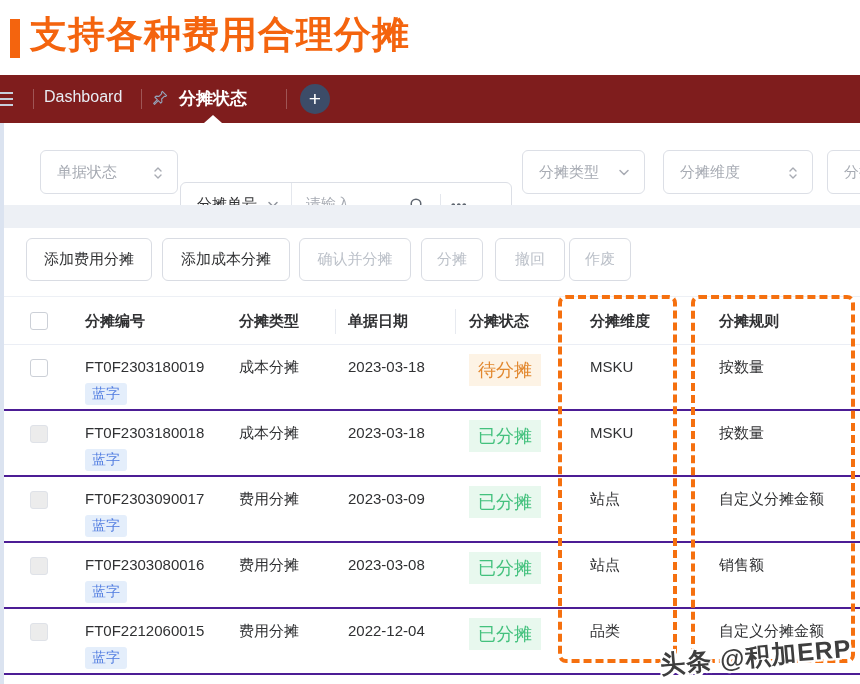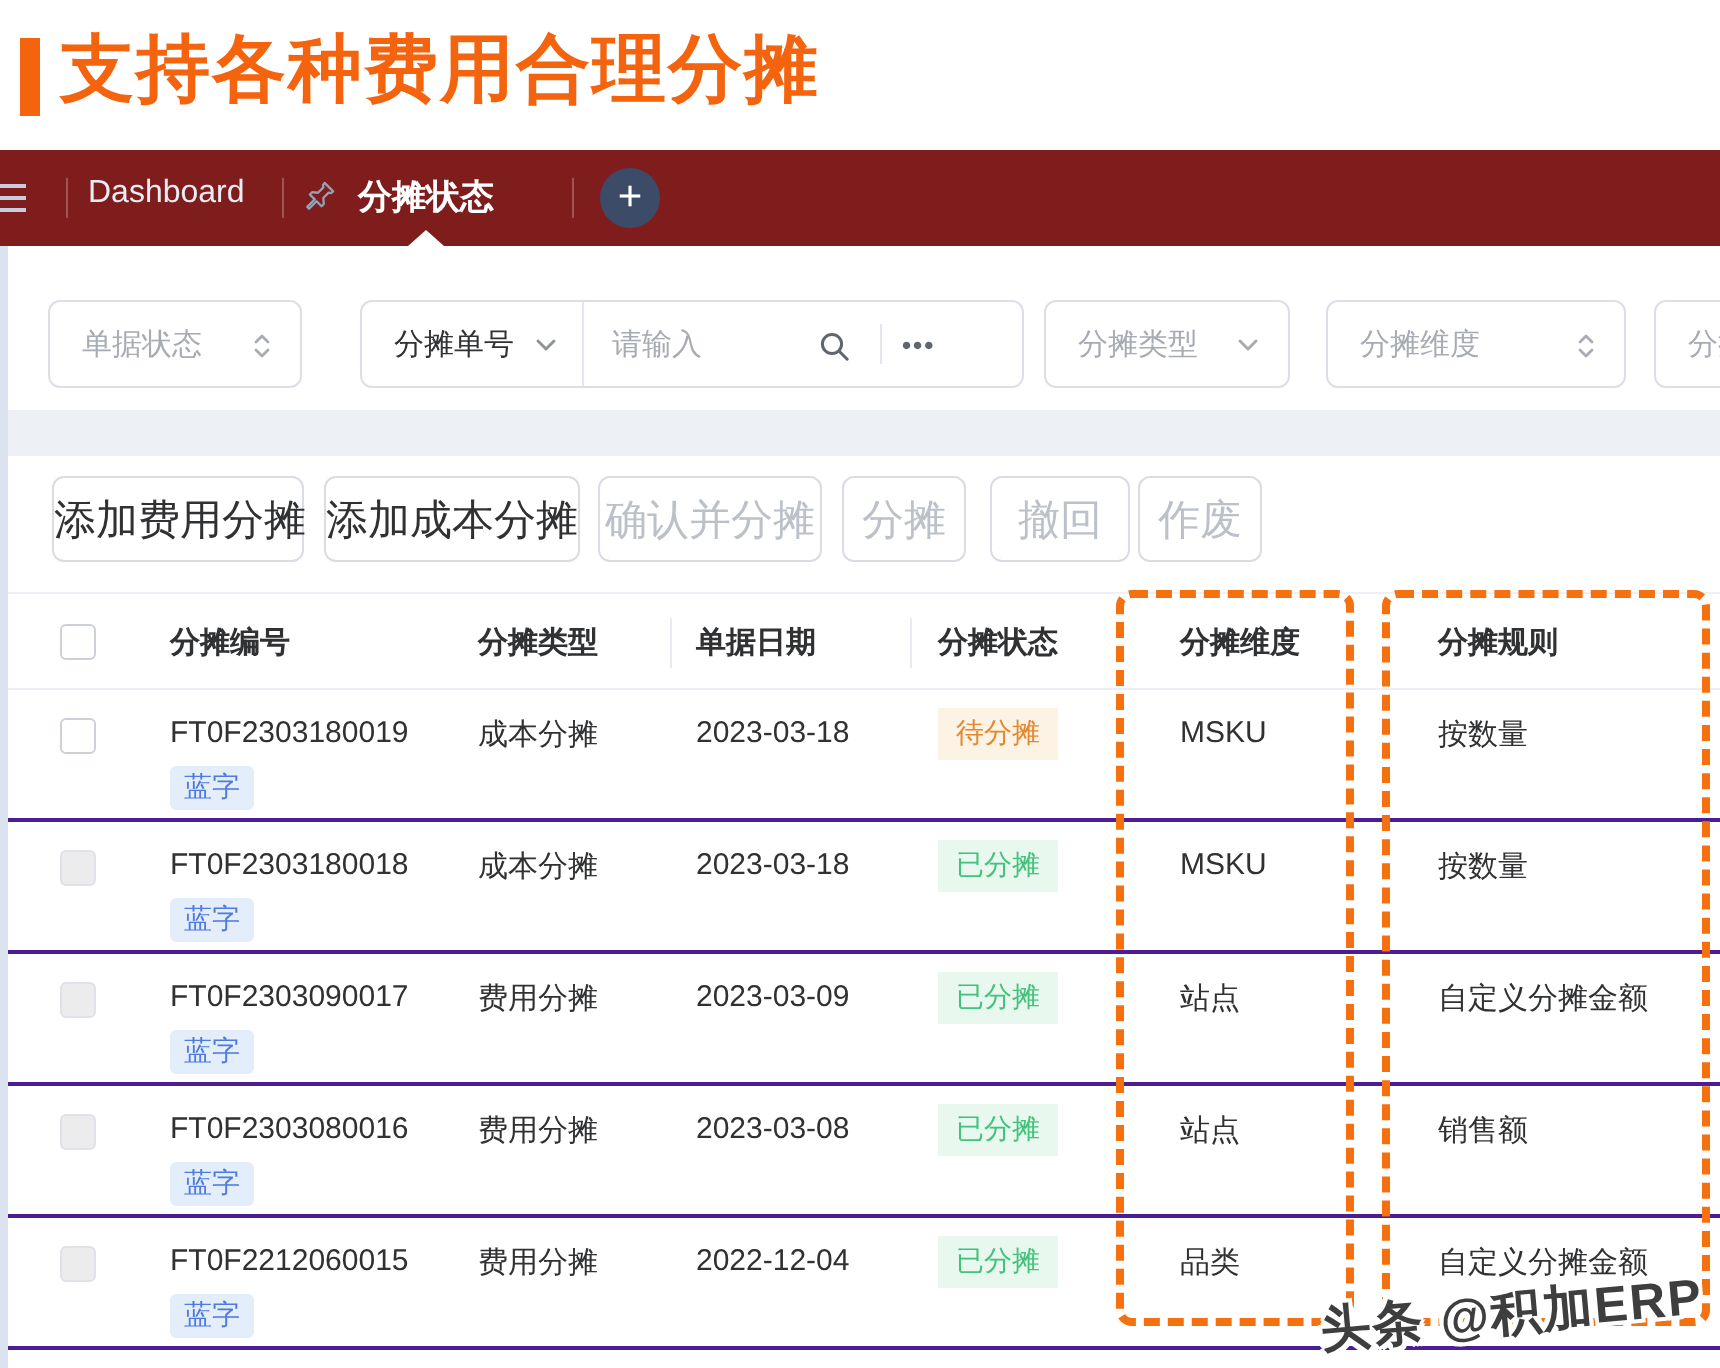--- a/index.html
+++ b/index.html
@@ -27,36 +27,36 @@
 
   
   .left-strip { position:absolute; left:0; top:123px; width:4px; height:561px; background:#dbe3f0; }
   .grey-band { position:absolute; left:4px; top:205px; width:856px; height:23px; background:#edf0f5; }
 
   
   .fbox { position:absolute; top:150px; height:44px; background:#fff; border:1px solid #dcdfe6;
     border-radius:6px; display:flex; align-items:center; font-size:15px; color:#a7abb3; }
   .fbox .flabel { padding-left:16px; white-space:nowrap; }
   .fbox .flabel.dark { color:#303133; }
-  .f-status { left:24px; width:127px;font-family:Liberation Mono, monospace; }
-  .f-combo  { left:180px; width:332px; color:#303133; }
+  .f-status { left:40px; width:138px;font-family:Liberation Mono, monospace; }
+  .f-combo  { left:180px; width:332px; color:#303133;margin-top:32px; }
   .f-type   { left:522px; width:123px; }
   .f-dim    { left:663px; width:150px; }
   .f-partial{ left:827px; width:120px; }
   .caret-abs { position:absolute; right:14px; top:14px; }
   .combo-caret { margin-left:10px; margin-top:2px; }
   .vsep { width:1px; height:42px; background:#e4e7ed; margin-left:12px; }
   .vsep.short { height:20px; margin-left:14px; }
   .placeholder { color:#a7abb3; padding-left:14px; white-space:nowrap; }
   .search-icon { margin-left:58px; margin-top:3px; }
   .more-dots { padding:0 12px 0 10px; font-size:13px; letter-spacing:1px; color:#5f6670; font-weight:700; }
 
   
   .abtn { position:absolute; top:238px; height:43px; background:#fff; border:1px solid #d9dce3;
-    border-radius:6px; font-size:21px; color:#303133; text-align:center;
+    border-radius:6px; font-size:15px; color:#303133; text-align:center;
     font-family:Liberation Sans, sans-serif; white-space:nowrap; }
   .abtn.disabled { color:#bcc1c9; }
   .ab0 { left:26px;  width:126px; }
   .ab1 { left:162px; width:128px; }
   .ab2 { left:299px; width:112px; }
   .ab3 { left:421px; width:62px; }
   .ab4 { left:495px; width:70px; }
   .ab5 { left:569px; width:62px; }
 
   
@@ -69,21 +69,21 @@
   .cb.disabled { background:#ececec; border-color:#dfe2e8; }
   .thead .cb { top:15px; }
 
   .trow { position:absolute; left:4px; width:856px; height:66px; border-bottom:2px solid #4c1d95; background:#fff; }
   .trow .cb { top:14px; }
   .td { position:absolute; top:13px; font-size:15px; color:#303133; white-space:nowrap; }
   .c-id   { left:81px; } .c-type { left:235px; } .c-date { left:344px; }
   .c-stat { left:465px; top:9px; } .c-dim { left:586px; } .c-rule { left:715px; }
   .tag-badge { position:absolute; left:81px; top:38px; font-size:14px; color:#4f7be0;
     background:#e4eefb; padding:2px 7px; border-radius:3px; }
-  .status-badge { display:inline-block; font-size:14px; padding:4px 9px; border-radius:0; }
+  .status-badge { display:inline-block; font-size:18px; padding:4px 9px; border-radius:0; }
   .status-badge.pending { color:#e2882f; background:#fdf3e5; }
   .status-badge.done    { color:#43c17d; background:#e8f8ee; }
 
   
   .hl-box { position:absolute; top:295px; height:368px; border:4px dashed #f5700f; border-radius:8px;
     pointer-events:none; z-index:30; background:transparent; }
   .hl1 { left:558px; width:119px; }
   .hl2 { left:691px; width:164px; }
 
   

